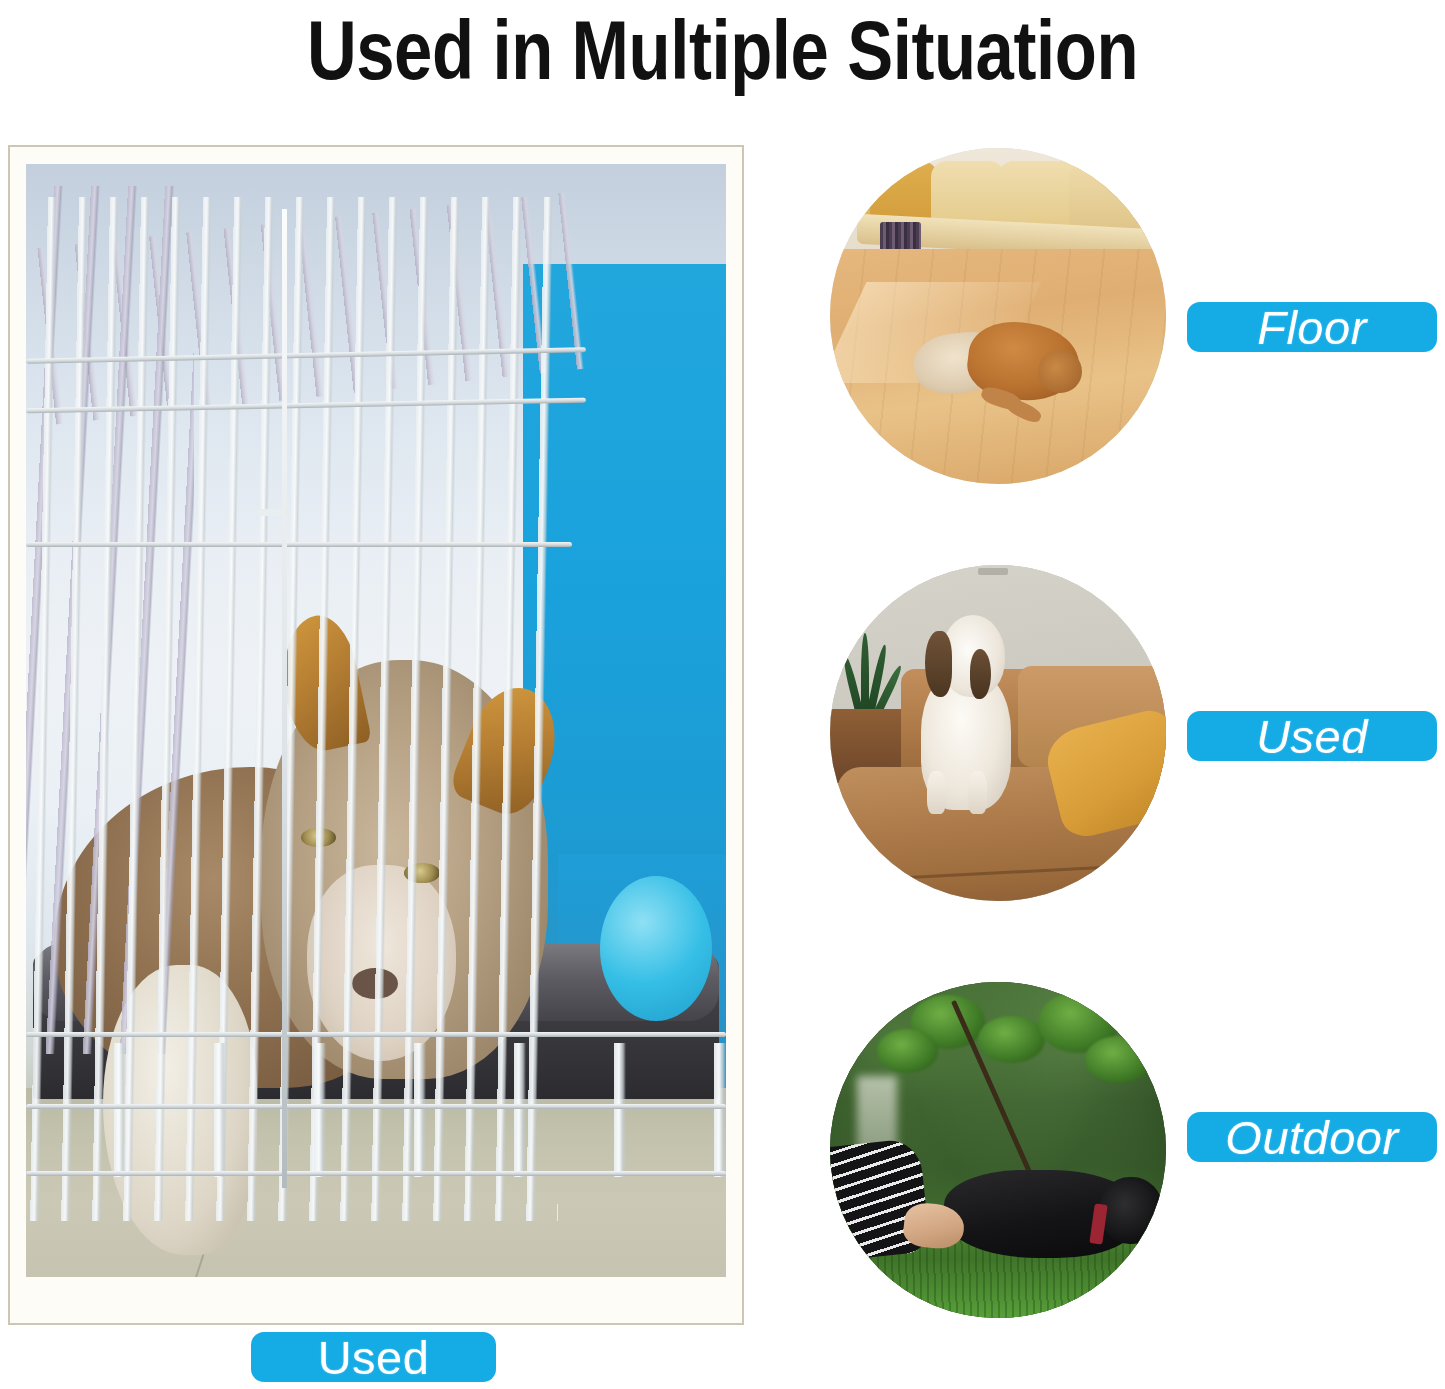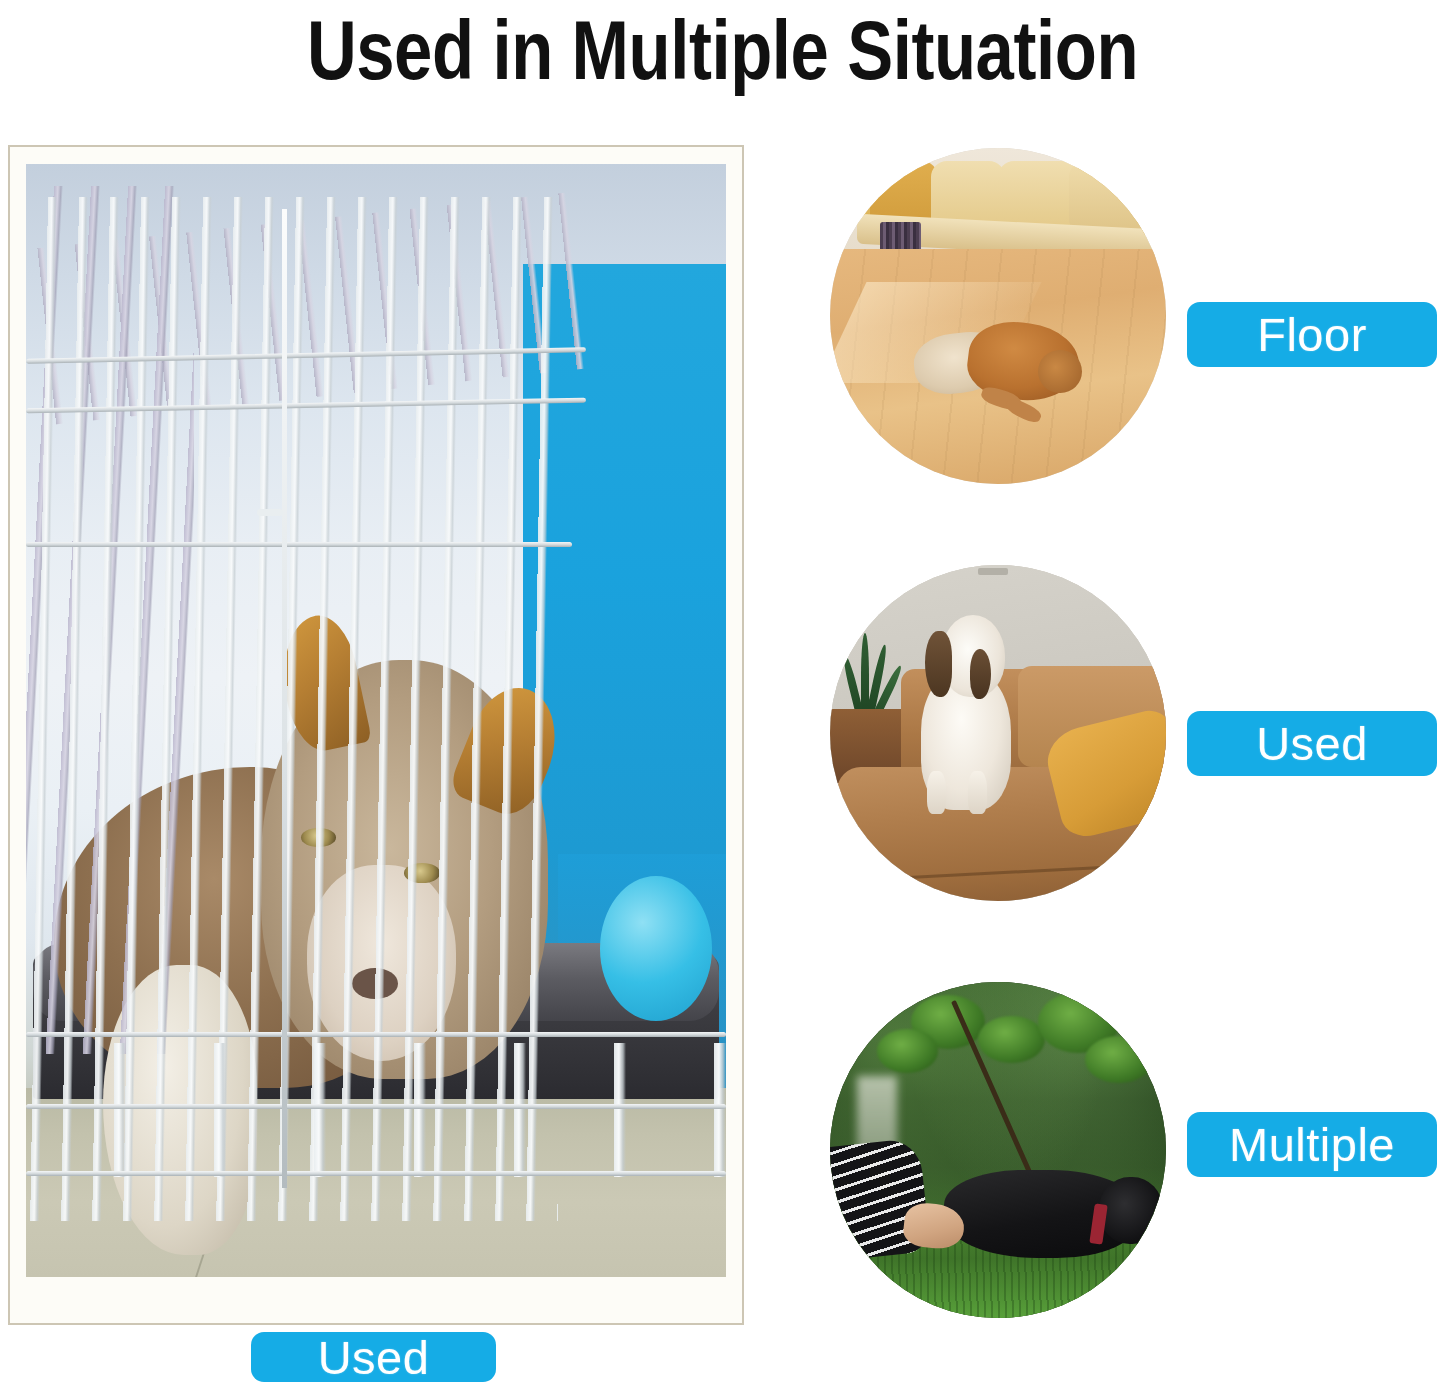--- a/index.html
+++ b/index.html
@@ -551,21 +551,22 @@
     text-align: center;
     display: flex;
     align-items: center;
     justify-content: center;
     letter-spacing: 0.5px;
     text-shadow: 0 0 2px rgba(255,255,255,.35);
   }
   .badge.side {
     left: 1187px;
     width: 250px;
-    height: 65px;
+    height: 50px;
+    font-style: italic;
   }
   .badge.b-floor   { top: 302px; }
   .badge.b-sofa    { top: 711px; }
   .badge.b-outdoor { top: 1112px; }
   .badge.b-crate {
     left: 251px;
     top: 1332px;
     width: 245px;
     height: 50px;
   }
@@ -680,13 +681,13 @@
     <div class="leafclump e"></div>
     <div class="branch"></div>
     <div class="grass"></div>
     <div class="dogo"></div>
     <div class="dogo-head"></div>
     <div class="collar"></div>
     <div class="sleeve"></div>
     <div class="hand"></div>
   </div>
 </div>
-<div class="badge side b-outdoor">Multiple</div>
+<div class="badge side b-outdoor">Outdoor</div>
 
 </body></html>

